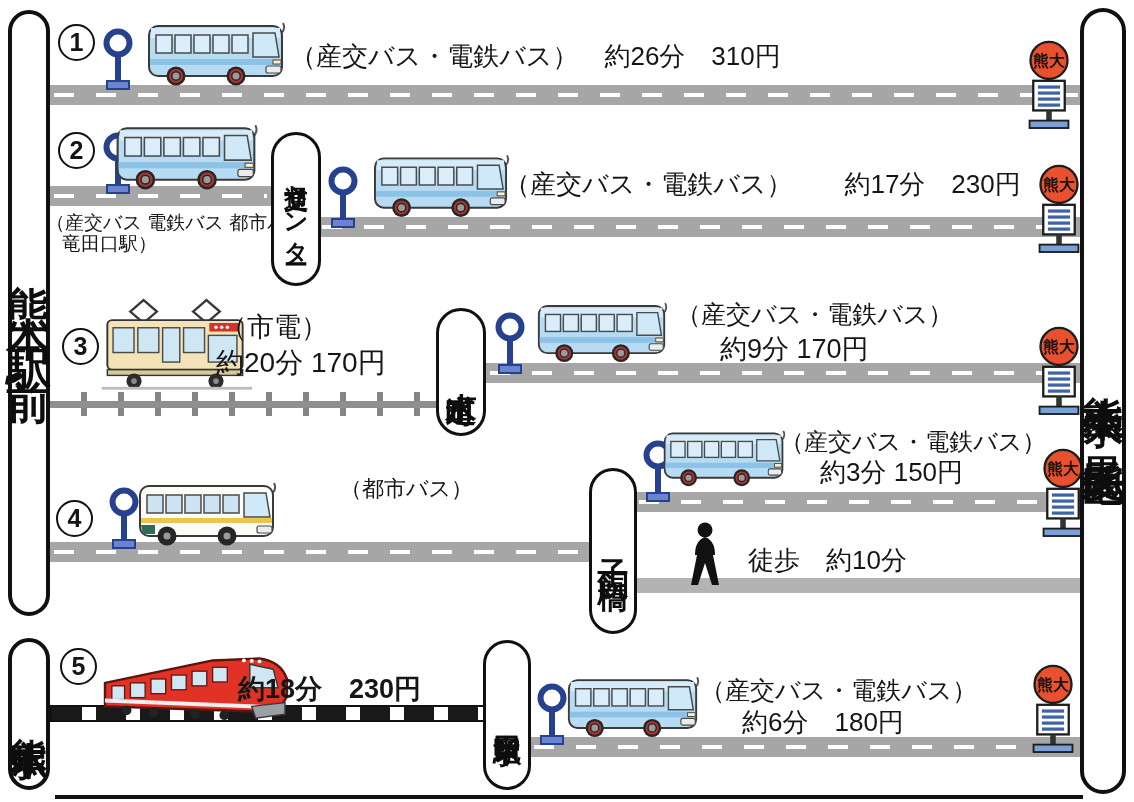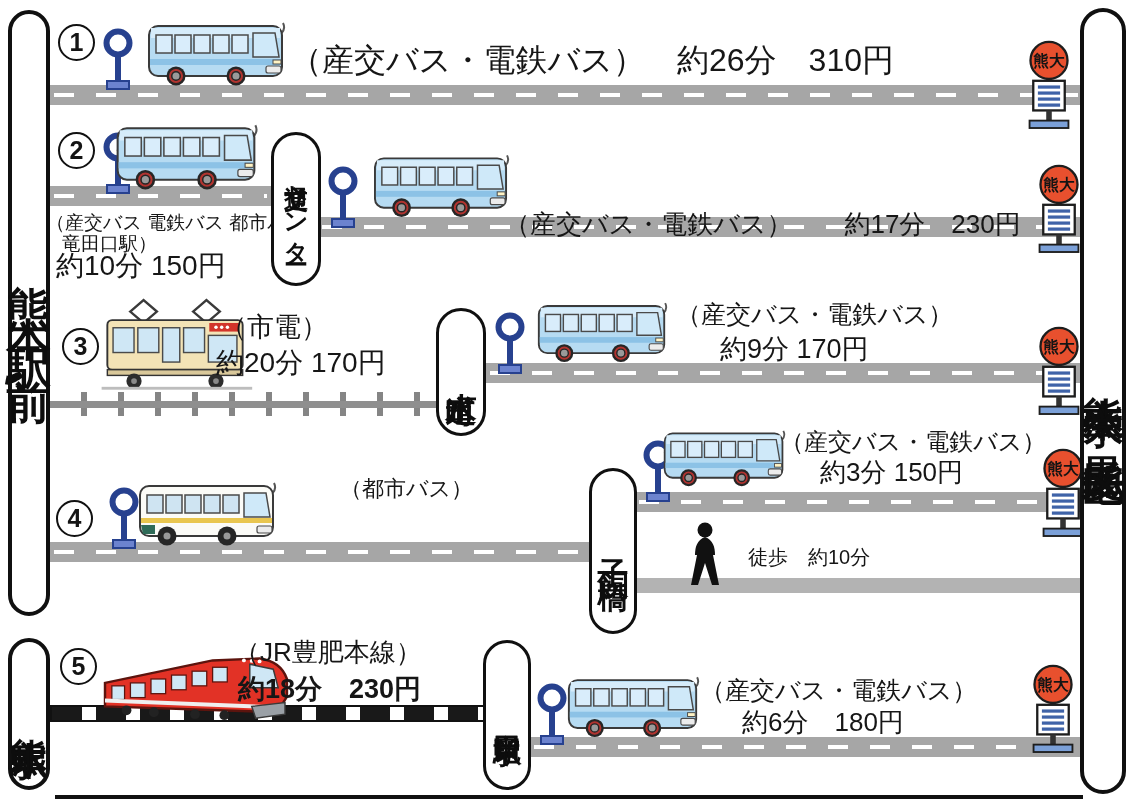--- a/index.html
+++ b/index.html
@@ -295,36 +295,34 @@
       <svg width="50" height="89" viewBox="0 0 54 96">
         <use href="#sym-kumadai"></use>
       </svg>
     </div>
   <div class="icon" style="left:1028px;top:664px;">
       <svg width="50" height="89" viewBox="0 0 54 96">
         <use href="#sym-kumadai"></use>
       </svg>
     </div>
 
-  <div class="lbl" style="left:290px;top:42px;font-size:32px;">（産交バス・電鉄バス）　約26分　310円</div>
+  <div class="lbl" style="left:290px;top:42px;font-size:26px;">（産交バス・電鉄バス）　約26分　310円</div>
 
   <div class="lbl" style="left:46px;top:212px;font-size:19px;">（産交バス 電鉄バス 都市バス</div>
   <div class="lbl" style="left:62px;top:233px;font-size:19px;">竜田口駅）</div>
-  <div class="lbl" style="left:56px;top:250px;font-size:28px;">約10分 150円</div>
-  <div class="lbl" style="left:504px;top:170px;font-size:26px;margin-top:40px;">（産交バス・電鉄バス）　　約17分　230円</div>
+  <div class="lbl" style="left:504px;top:170px;font-size:26px;">（産交バス・電鉄バス）　　約17分　230円</div>
 
   <div class="lbl" style="left:220px;top:312px;font-size:27px;">（市電）</div>
   <div class="lbl" style="left:216px;top:347px;font-size:28px;text-align:right;">約20分 170円</div>
   <div class="lbl" style="left:676px;top:300px;font-size:25px;">（産交バス・電鉄バス）</div>
   <div class="lbl" style="left:720px;top:334px;font-size:27px;">約9分 170円</div>
 
   <div class="lbl" style="left:780px;top:428px;font-size:24px;">（産交バス・電鉄バス）</div>
   <div class="lbl" style="left:820px;top:458px;font-size:26px;text-align:center;">約3分 150円</div>
   <div class="lbl" style="left:340px;top:476px;font-size:22px;">（都市バス）</div>
-  <div class="lbl" style="left:748px;top:546px;font-size:20px;">徒歩　約10分</div>
-
-  <div class="lbl" style="left:234px;top:638px;font-size:26px;">（JR豊肥本線）</div>
+  <div class="lbl" style="left:748px;top:546px;font-size:26px;">徒歩　約10分</div>
+
   <div class="lbl" style="left:238px;top:674px;font-size:27px;font-weight:bold;">約18分　230円</div>
   <div class="lbl" style="left:700px;top:676px;font-size:25px;">（産交バス・電鉄バス）</div>
   <div class="lbl" style="left:742px;top:708px;font-size:26px;">約6分　180円</div>
 
   <div style="position:absolute;left:55px;top:795px;width:1028px;height:4px;background:#111;"></div>
 </div>
 
 </body></html>

